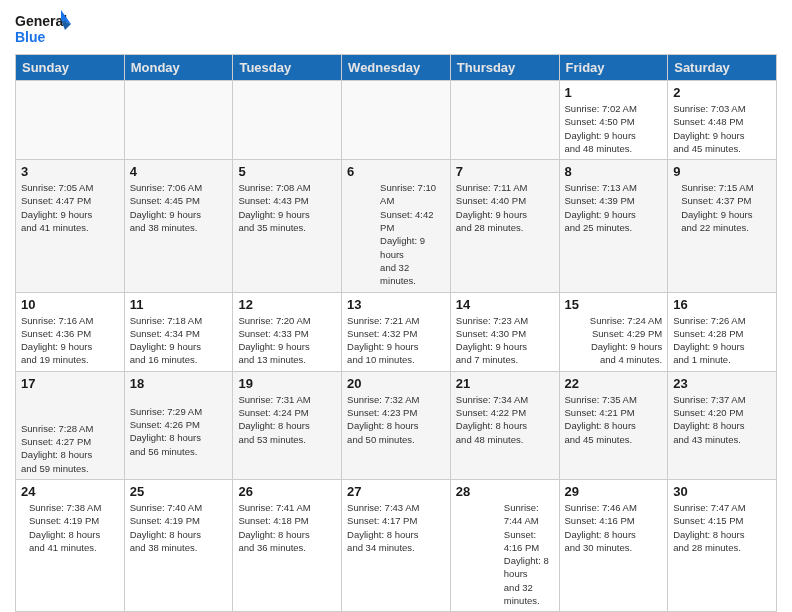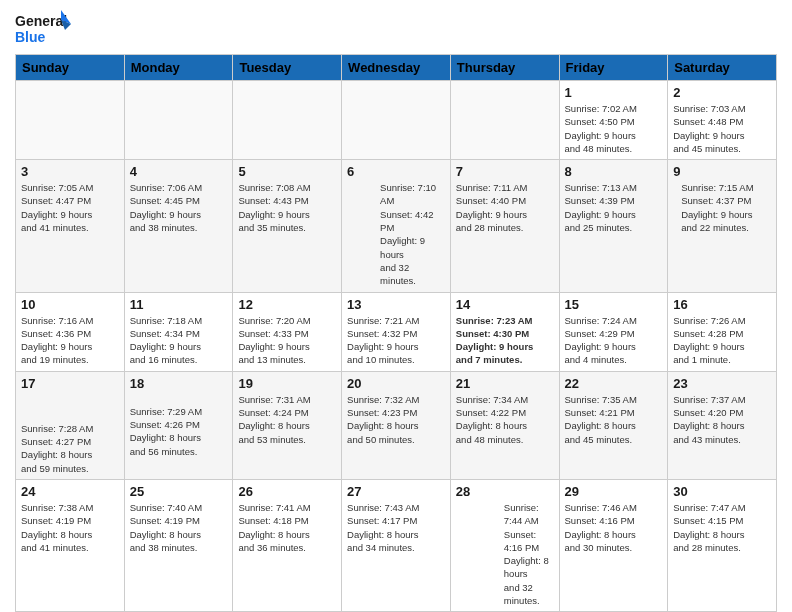--- a/index.html
+++ b/index.html
@@ -37,21 +37,21 @@
       font-size: 14px;
       color: #444;
     }
     .calendar {
       width: 100%;
       border-collapse: collapse;
       table-layout: fixed;
     }
     .calendar th {
       background-color: #1a6bb5;
-      color: #000000;
+      color: #e5e5e5;
       text-align: left;
       padding: 5px 6px;
       font-size: 13px;
       font-weight: bold;
       border: 1px solid #ccc;
     }
     .calendar td {
       vertical-align: top;
       border: 1px solid #ccc;
       padding: 4px 5px;
@@ -207,28 +207,28 @@
           </td>
           <td>
             <span class="day-number">13</span>
             <div class="day-info" style="white-space: pre-line;">Sunrise: 7:21 AM
 Sunset: 4:32 PM
 Daylight: 9 hours
 and 10 minutes.</div>
           </td>
           <td>
             <span class="day-number">14</span>
-            <div class="day-info" style="white-space: pre-line; font-weight: bold;">Sunrise: 7:23 AM
+            <div class="day-info" style="white-space: pre-line;">Sunrise: 7:23 AM
 Sunset: 4:30 PM
 Daylight: 9 hours
 and 7 minutes.</div>
           </td>
           <td>
             <span class="day-number">15</span>
-            <div class="day-info" style="white-space: pre-line;">Sunrise: 7:24 AM
+            <div class="day-info" style="white-space: pre-line; text-align: right;">Sunrise: 7:24 AM
 Sunset: 4:29 PM
 Daylight: 9 hours
 and 4 minutes.</div>
           </td>
           <td>
             <span class="day-number">16</span>
             <div class="day-info" style="white-space: pre-line;">Sunrise: 7:26 AM
 Sunset: 4:28 PM
 Daylight: 9 hours
 and 1 minute.</div>
@@ -281,21 +281,21 @@
             <span class="day-number">23</span>
             <div class="day-info" style="white-space: pre-line;">Sunrise: 7:37 AM
 Sunset: 4:20 PM
 Daylight: 8 hours
 and 43 minutes.</div>
           </td>
         </tr>
         <tr>
           <td>
             <span class="day-number">24</span>
-            <div class="day-info" style="white-space: pre-line;">Sunrise: 7:38 AM
+            <div class="day-info" style="white-space: pre-line; margin-left: 8px;">Sunrise: 7:38 AM
 Sunset: 4:19 PM
 Daylight: 8 hours
 and 41 minutes.</div>
           </td>
           <td>
             <span class="day-number">25</span>
             <div class="day-info" style="white-space: pre-line;">Sunrise: 7:40 AM
 Sunset: 4:19 PM
 Daylight: 8 hours
 and 38 minutes.</div>

